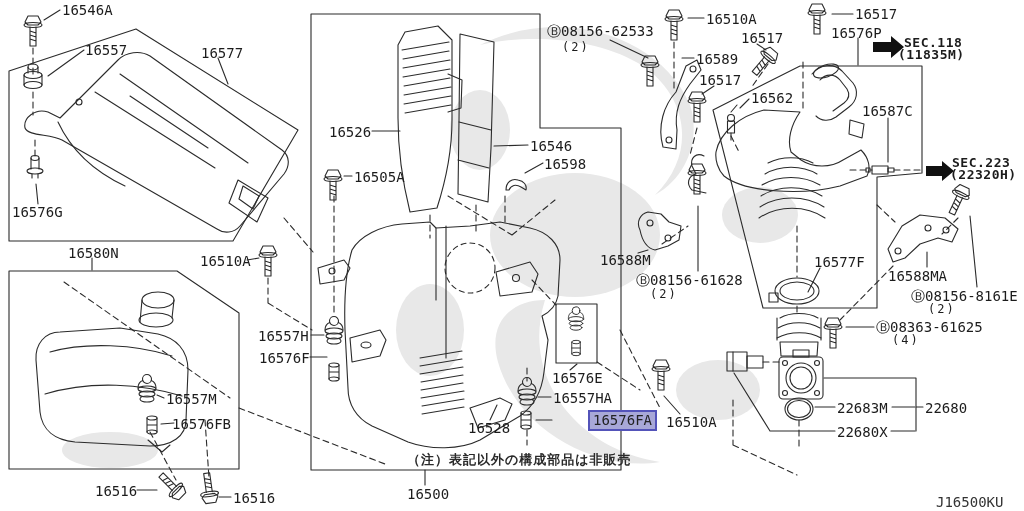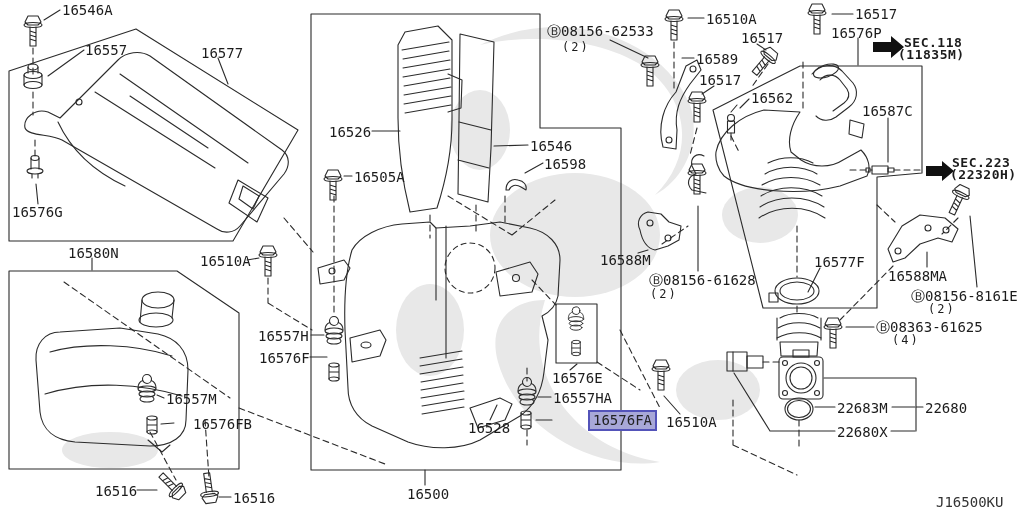--- a/index.html
+++ b/index.html
@@ -250,51 +250,52 @@
 </svg>
 
 <div id="labels">
       <div class="lbl" style="left: 62px; top: 3px;">16546A</div>
       <div class="lbl" style="left: 85px; top: 43px;">16557</div>
       <div class="lbl" style="left: 201px; top: 46px;">16577</div>
       <div class="lbl" style="left: 12px; top: 205px;">16576G</div>
       <div class="lbl" style="left: 68px; top: 246px;">16580N</div>
       <div class="lbl" style="left: 200px; top: 254px;">16510A</div>
       <div class="lbl" style="left: 166px; top: 392px;">16557M</div>
-      <div class="lbl" style="left: 193px; top: 417px;">16576FB</div>
+      <div class="lbl" style="left: 172px; top: 417px;">16576FB</div>
       <div class="lbl" style="left: 95px; top: 484px;">16516</div>
       <div class="lbl" style="left: 233px; top: 491px;">16516</div>
       <div class="lbl" style="left: 329px; top: 125px;">16526</div>
       <div class="lbl" style="left: 354px; top: 170px;">16505A</div>
       <div class="lbl" style="left: 530px; top: 139px;">16546</div>
       <div class="lbl" style="left: 544px; top: 157px;">16598</div>
       <div class="lbl" style="left: 258px; top: 329px;">16557H</div>
       <div class="lbl" style="left: 259px; top: 351px;">16576F</div>
       <div class="lbl" style="left: 468px; top: 421px;">16528</div>
       <div class="lbl" style="left: 552px; top: 371px;">16576E</div>
       <div class="lbl" style="left: 553px; top: 391px;">16557HA</div>
       <div class="lbl hl" style="left: 554px; top: 413px; margin-left: 36px;">16576FA</div>
       <div class="lbl" style="left: 666px; top: 415px;">16510A</div>
       <div class="lbl" style="left: 407px; top: 487px;">16500</div>
+      <div class="lbl note" style="left: 407px; top: 452px;">（注）表記以外の構成部品は非販売</div>
       <div class="lbl" style="left: 547px; top: 24px;">Ⓑ08156-62533</div>
       <div class="lbl qty" style="left: 562px; top: 40px;">(2)</div>
       <div class="lbl" style="left: 706px; top: 12px;">16510A</div>
       <div class="lbl" style="left: 696px; top: 52px;">16589</div>
       <div class="lbl" style="left: 741px; top: 31px;">16517</div>
       <div class="lbl" style="left: 699px; top: 73px;">16517</div>
       <div class="lbl" style="left: 751px; top: 91px;">16562</div>
       <div class="lbl" style="left: 855px; top: 7px;">16517</div>
       <div class="lbl" style="left: 831px; top: 26px;">16576P</div>
       <div class="lbl sec" style="left: 904px; top: 35px;">SEC.118</div>
       <div class="lbl sec" style="left: 898px; top: 47px;">(11835M)</div>
       <div class="lbl" style="left: 862px; top: 104px;">16587C</div>
       <div class="lbl sec" style="left: 952px; top: 155px;">SEC.223</div>
       <div class="lbl sec" style="left: 950px; top: 167px;">(22320H)</div>
       <div class="lbl" style="left: 600px; top: 253px;">16588M</div>
-      <div class="lbl" style="left: 649px; top: 273px;">Ⓑ08156-61628</div>
+      <div class="lbl" style="left: 636px; top: 273px;">Ⓑ08156-61628</div>
       <div class="lbl qty" style="left: 650px; top: 287px;">(2)</div>
       <div class="lbl" style="left: 814px; top: 255px;">16577F</div>
       <div class="lbl" style="left: 888px; top: 269px;">16588MA</div>
       <div class="lbl" style="left: 911px; top: 289px;">Ⓑ08156-8161E</div>
       <div class="lbl qty" style="left: 928px; top: 302px;">(2)</div>
       <div class="lbl" style="left: 876px; top: 320px;">Ⓑ08363-61625</div>
       <div class="lbl qty" style="left: 892px; top: 333px;">(4)</div>
       <div class="lbl" style="left: 837px; top: 401px;">22683M</div>
       <div class="lbl" style="left: 925px; top: 401px;">22680</div>
       <div class="lbl" style="left: 837px; top: 425px;">22680X</div>

